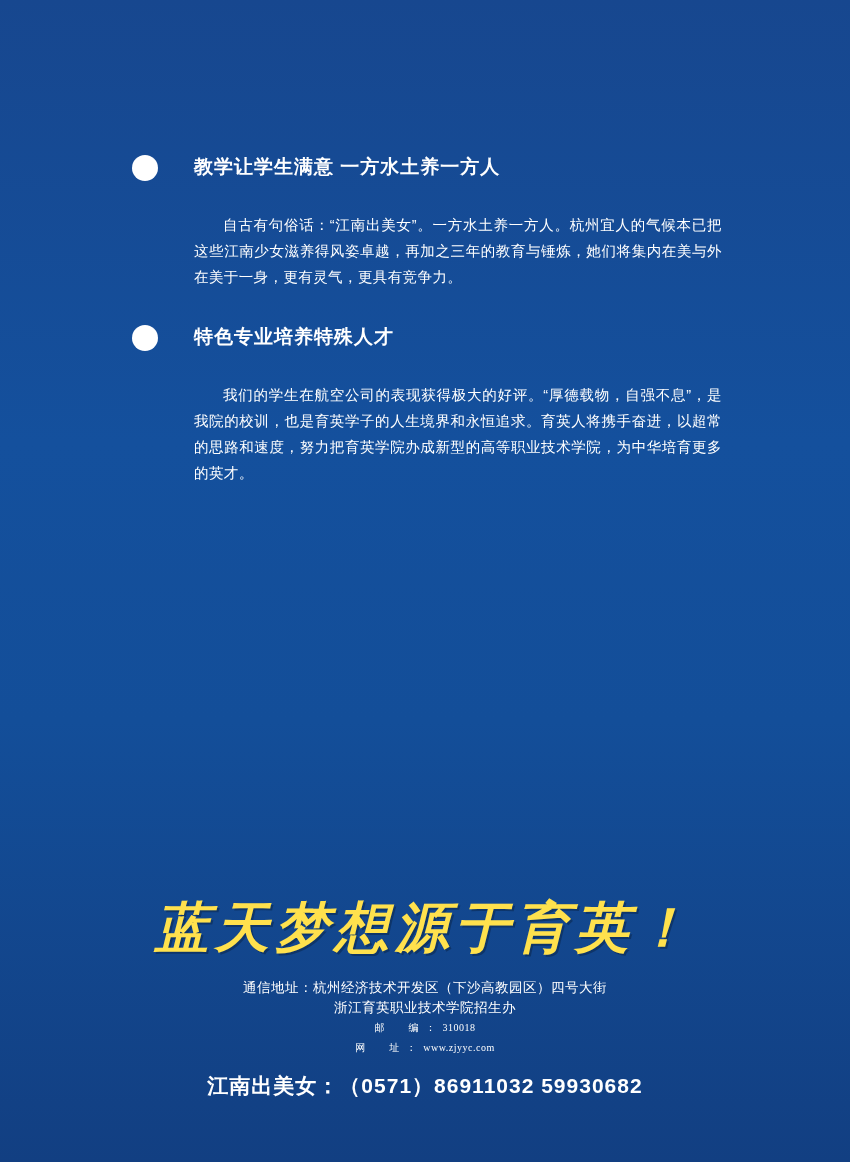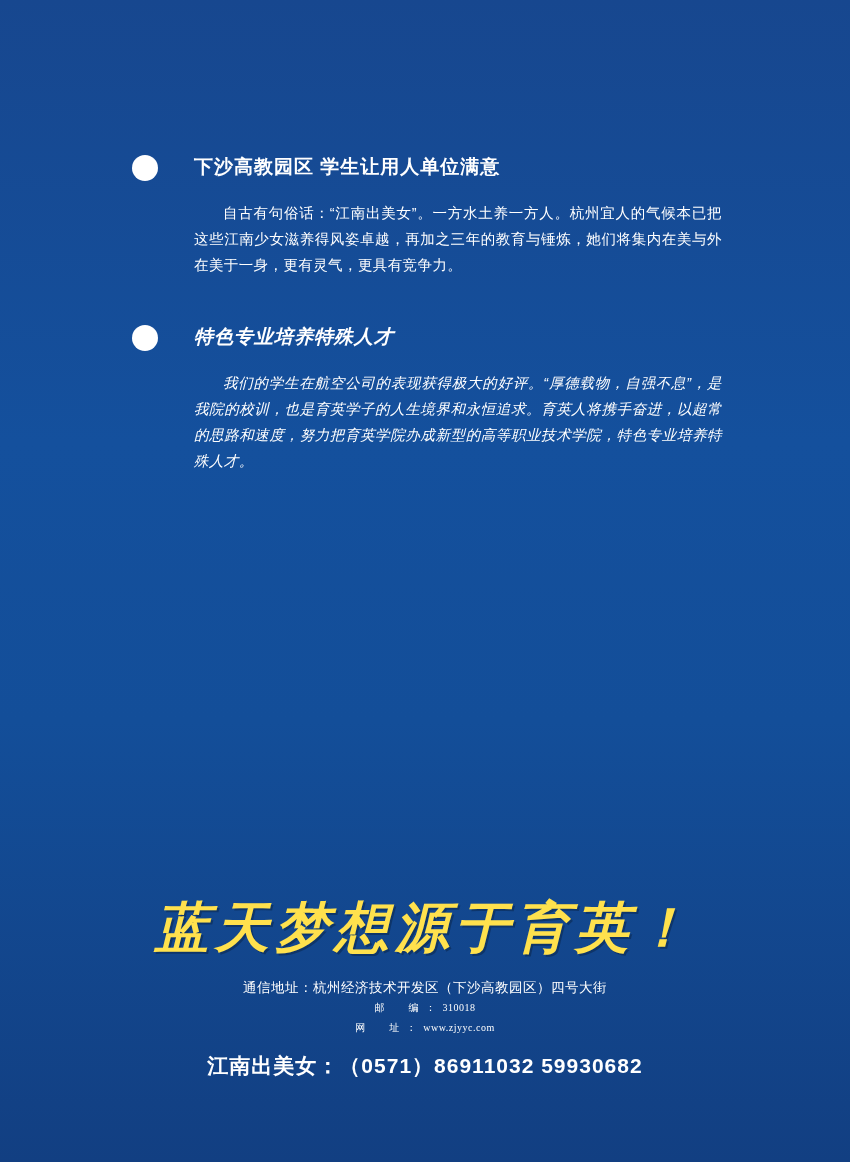--- a/index.html
+++ b/index.html
@@ -26,21 +26,21 @@
     width: 850px;
   }
 
   
   .section {
     position: absolute;
     left: 132px;
     width: 590px;
   }
   .sec1 { top: 152px; }
-  .sec2 { top: 322px; font-style: italic; }
+  .sec2 { top: 322px; }
 
   .head-row {
     display: flex;
     align-items: flex-start;
   }
   .bullet {
     width: 26px;
     height: 26px;
     border-radius: 50%;
     background: #ffffff;
@@ -51,21 +51,21 @@
     margin-left: 36px;
     color: #ffffff;
     font-size: 19px;
     font-weight: bold;
     letter-spacing: 1px;
     line-height: 30px;
     white-space: nowrap;
   }
   .body-text {
     margin-left: 62px;
-    margin-top: 18px;
+    margin-top: 30px;
     width: 528px;
     color: #ffffff;
     font-size: 14.5px;
     line-height: 26px;
     text-align: justify;
     text-indent: 2em;
     letter-spacing: 0.4px;
   }
 
   
@@ -117,37 +117,38 @@
 </style>
 </head>
 <body>
 
 <div class="page">
   <div class="content">
 
     <div class="section sec1">
       <div class="head-row">
         <div class="bullet"></div>
-        <div class="head-text">下沙高教园区  学生让用人单位满意</div>
+        <div class="head-text">教学让学生满意  一方水土养一方人</div>
       </div>
       <div class="body-text">自古有句俗话：“江南出美女”。一方水土养一方人。杭州宜人的气候本已把这些江南少女滋养得风姿卓越，再加之三年的教育与锤炼，她们将集内在美与外在美于一身，更有灵气，更具有竞争力。</div>
     </div>
 
     <div class="section sec2">
       <div class="head-row">
         <div class="bullet"></div>
         <div class="head-text">特色专业培养特殊人才</div>
       </div>
-      <div class="body-text">我们的学生在航空公司的表现获得极大的好评。“厚德载物，自强不息”，是我院的校训，也是育英学子的人生境界和永恒追求。育英人将携手奋进，以超常的思路和速度，努力把育英学院办成新型的高等职业技术学院，特色专业培养特殊人才。</div>
+      <div class="body-text">我们的学生在航空公司的表现获得极大的好评。“厚德载物，自强不息”，是我院的校训，也是育英学子的人生境界和永恒追求。育英人将携手奋进，以超常的思路和速度，努力把育英学院办成新型的高等职业技术学院，为中华培育更多的英才。</div>
     </div>
 
     <div class="slogan">蓝天梦想源于育英！</div>
 
     <div class="footer">
       <div class="footer-line">通信地址：杭州经济技术开发区（下沙高教园区）四号大街</div>
+      <div class="footer-line">浙江育英职业技术学院招生办</div>
       <div class="footer-kv">
         <span class="k">邮　编：</span><span>310018</span>
       </div>
       <div class="footer-kv">
         <span class="k">网　址：</span><span>www.zjyyc.com</span>
       </div>
       <div class="hotline">
         <span>江南出美女：</span><span>（0571）86911032  59930682</span>
       </div>
     </div>

